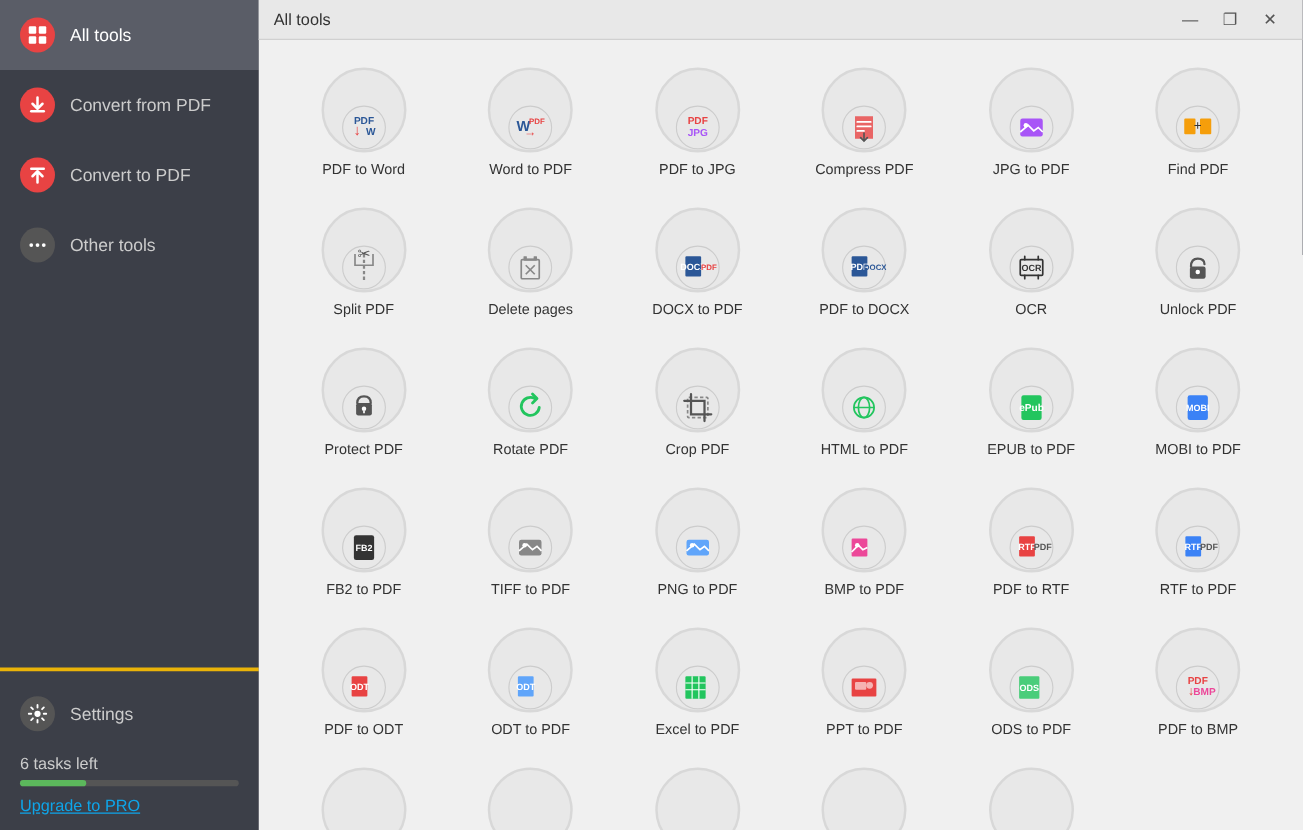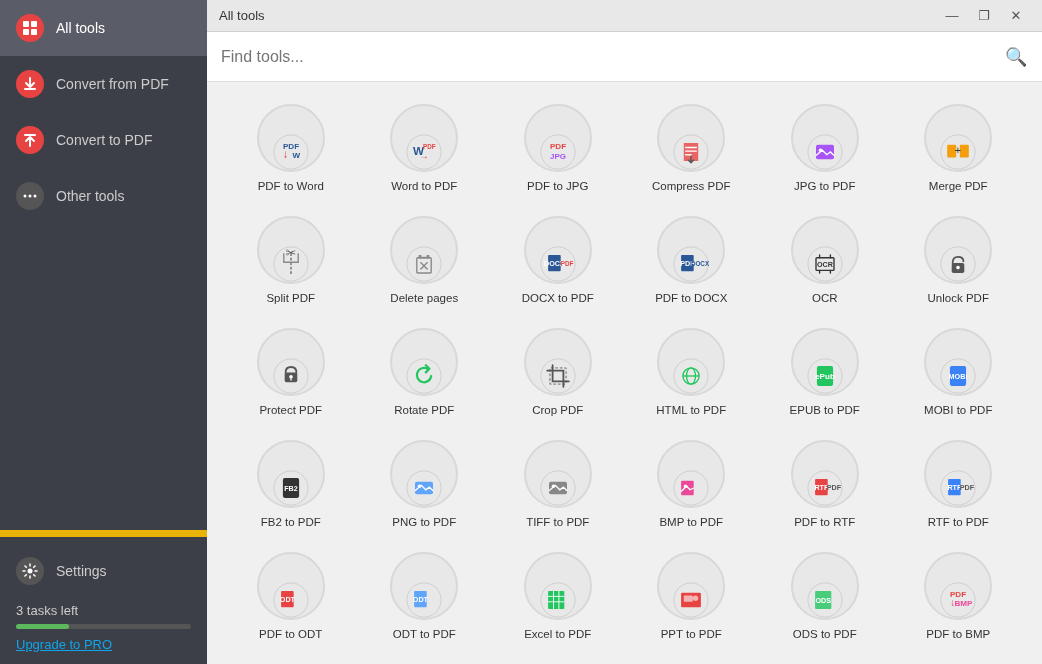--- a/index.html
+++ b/index.html
@@ -36,21 +36,21 @@
       flex-shrink: 0;
     }
     .icon-all { background: #e84343; color: white; font-size: 12px; }
     .icon-from { background: #e84343; color: white; font-size: 14px; }
     .icon-to { background: #e84343; color: white; font-size: 14px; }
     .icon-other { background: #555; color: white; font-size: 12px; }
 
     .sidebar-bottom {
       margin-top: auto;
       padding: 12px 16px;
-      border-top: 7px solid #eab308;
+      border-top: 3px solid #eab308;
     }
     .settings-item {
       display: flex;
       align-items: center;
       color: #ccc;
       cursor: pointer;
       font-size: 14px;
       gap: 12px;
       padding: 8px 0;
     }
@@ -233,44 +233,40 @@
     <div class="settings-item">
       <div class="sidebar-icon icon-other">
         <svg width="16" height="16" viewBox="0 0 16 16" fill="white">
           <circle cx="8" cy="8" r="2.5" fill="white"></circle>
           <path d="M8 1 L8 3 M8 13 L8 15 M1 8 L3 8 M13 8 L15 8 M2.93 2.93 L4.34 4.34 M11.66 11.66 L13.07 13.07 M13.07 2.93 L11.66 4.34 M4.34 11.66 L2.93 13.07" stroke="white" stroke-width="1.5" stroke-linecap="round"></path>
         </svg>
       </div>
       <span>Settings</span>
     </div>
     <div class="tasks-left">
-      <span>3 tasks left</span>
+      <span>6 tasks left</span>
     </div>
     <div class="progress-bar-bg">
       <div class="progress-bar-fill"></div>
     </div>
     <a class="upgrade-link">Upgrade to PRO</a>
   </div>
 </div>
 
 <div id="main">
 
   <div id="title-bar">
     <span class="title-text">All tools</span>
     <div class="window-controls">
       <div class="win-btn">—</div>
       <div class="win-btn">❐</div>
       <div class="win-btn close-btn">✕</div>
     </div>
   </div>
 
-  <div id="search-bar">
-    <input type="text" placeholder="Find tools..." style="">
-    <div class="search-icon-btn">🔍</div>
-  </div>
 
   <div id="tools-grid">
   <div class="tool-item">
         <div class="tool-icon-wrap">
           <svg class="tool-svg" viewBox="0 0 40 40">
             <circle cx="20" cy="20" r="19" fill="#e8e8e8" stroke="#ccc" stroke-width="1"></circle>
             <text x="20" y="17" text-anchor="middle" font-size="9" fill="#2b5797" font-weight="bold">PDF</text>
             <text x="14" y="27" text-anchor="middle" font-size="13" fill="#e84343">↓</text>
             <text x="26" y="27" text-anchor="middle" font-size="9" fill="#2b5797" font-weight="bold">W</text>
           </svg>
@@ -322,21 +318,21 @@
       </div>
       <div class="tool-item">
         <div class="tool-icon-wrap">
           <svg class="tool-svg" viewBox="0 0 40 40">
             <circle cx="20" cy="20" r="19" fill="#e8e8e8" stroke="#ccc" stroke-width="1"></circle>
             <rect x="8" y="12" width="10" height="14" rx="1" fill="#f59e0b"></rect>
             <rect x="22" y="12" width="10" height="14" rx="1" fill="#f59e0b"></rect>
             <text x="20" y="22" text-anchor="middle" font-size="12" fill="#333">+</text>
           </svg>
         </div>
-        <span class="tool-label">Merge PDF</span>
+        <span class="tool-label">Find PDF</span>
       </div>
       <div class="tool-item">
         <div class="tool-icon-wrap">
           <svg class="tool-svg" viewBox="0 0 40 40">
             <circle cx="20" cy="20" r="19" fill="#e8e8e8" stroke="#ccc" stroke-width="1"></circle>
             <path d="M20 8 L20 32" stroke="#888" stroke-width="2" stroke-dasharray="3,2"></path>
             <path d="M12 8 L12 18 L20 18" stroke="#888" stroke-width="1.5" fill="none"></path>
             <path d="M28 8 L28 18 L20 18" stroke="#888" stroke-width="1.5" fill="none"></path>
             <text x="20" y="12" text-anchor="middle" font-size="14" fill="#555">✂</text>
           </svg>
@@ -472,37 +468,37 @@
             <rect x="11" y="9" width="18" height="22" rx="2" fill="#333"></rect>
             <text x="20" y="23" text-anchor="middle" font-size="8" fill="white" font-weight="bold">FB2</text>
           </svg>
         </div>
         <span class="tool-label">FB2 to PDF</span>
       </div>
       <div class="tool-item">
         <div class="tool-icon-wrap">
           <svg class="tool-svg" viewBox="0 0 40 40">
             <circle cx="20" cy="20" r="19" fill="#e8e8e8" stroke="#ccc" stroke-width="1"></circle>
+            <rect x="10" y="13" width="20" height="14" rx="2" fill="#888"></rect>
+            <circle cx="15" cy="18" r="2" fill="white"></circle>
+            <path d="M10 23 L17 17 L22 22 L26 19 L30 23" stroke="white" stroke-width="1.5" fill="none"></path>
+          </svg>
+        </div>
+        <span class="tool-label">TIFF to PDF</span>
+      </div>
+      <div class="tool-item">
+        <div class="tool-icon-wrap">
+          <svg class="tool-svg" viewBox="0 0 40 40">
+            <circle cx="20" cy="20" r="19" fill="#e8e8e8" stroke="#ccc" stroke-width="1"></circle>
             <rect x="10" y="13" width="20" height="14" rx="2" fill="#60a5fa"></rect>
             <circle cx="15" cy="18" r="2" fill="white"></circle>
             <path d="M10 23 L17 17 L22 22 L26 19 L30 23" stroke="white" stroke-width="1.5" fill="none"></path>
           </svg>
         </div>
         <span class="tool-label">PNG to PDF</span>
-      </div>
-      <div class="tool-item">
-        <div class="tool-icon-wrap">
-          <svg class="tool-svg" viewBox="0 0 40 40">
-            <circle cx="20" cy="20" r="19" fill="#e8e8e8" stroke="#ccc" stroke-width="1"></circle>
-            <rect x="10" y="13" width="20" height="14" rx="2" fill="#888"></rect>
-            <circle cx="15" cy="18" r="2" fill="white"></circle>
-            <path d="M10 23 L17 17 L22 22 L26 19 L30 23" stroke="white" stroke-width="1.5" fill="none"></path>
-          </svg>
-        </div>
-        <span class="tool-label">TIFF to PDF</span>
       </div>
       <div class="tool-item">
         <div class="tool-icon-wrap">
           <svg class="tool-svg" viewBox="0 0 40 40">
             <circle cx="20" cy="20" r="19" fill="#e8e8e8" stroke="#ccc" stroke-width="1"></circle>
             <rect x="9" y="12" width="14" height="16" rx="1" fill="#ec4899"></rect>
             <circle cx="14" cy="18" r="2" fill="white"></circle>
             <path d="M9 24 L15 18 L19 22 L23 20" stroke="white" stroke-width="1.5" fill="none"></path>
           </svg>
         </div>

